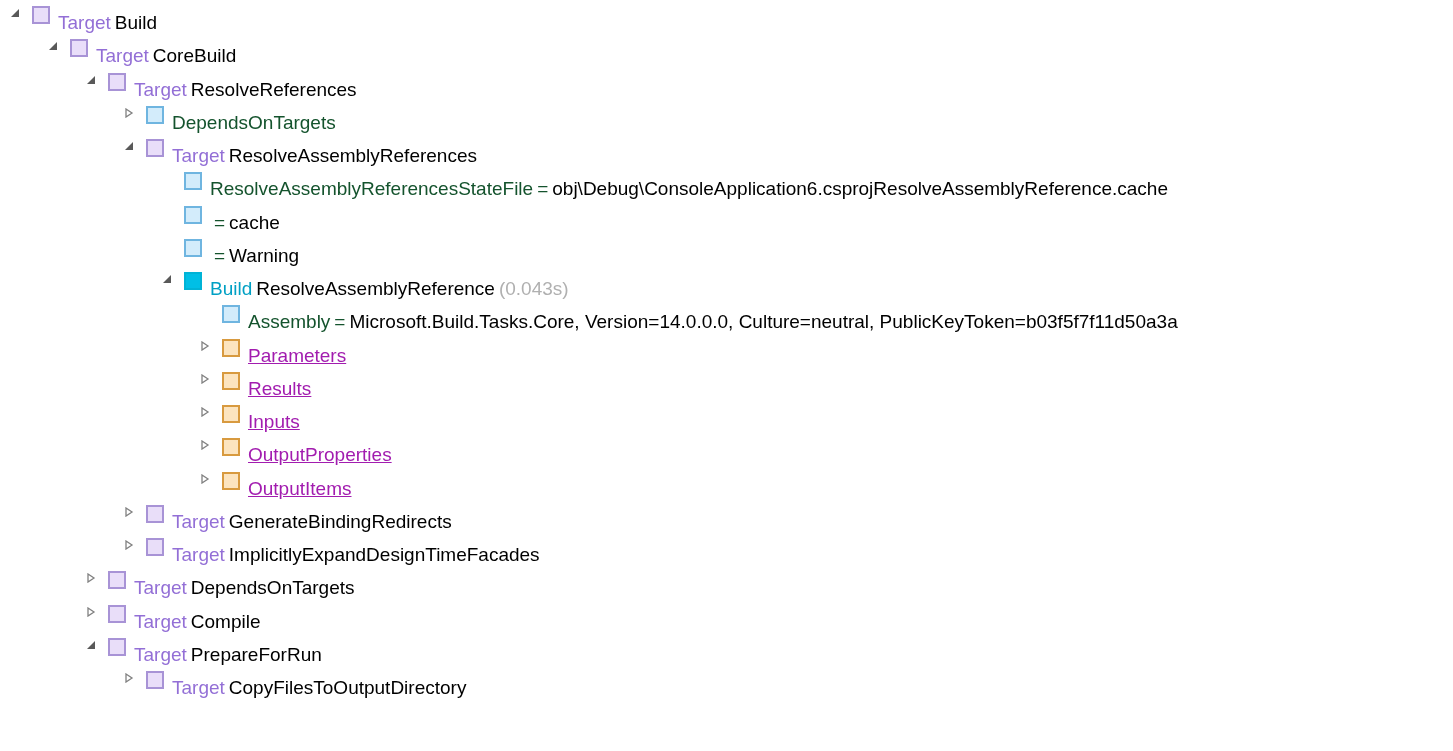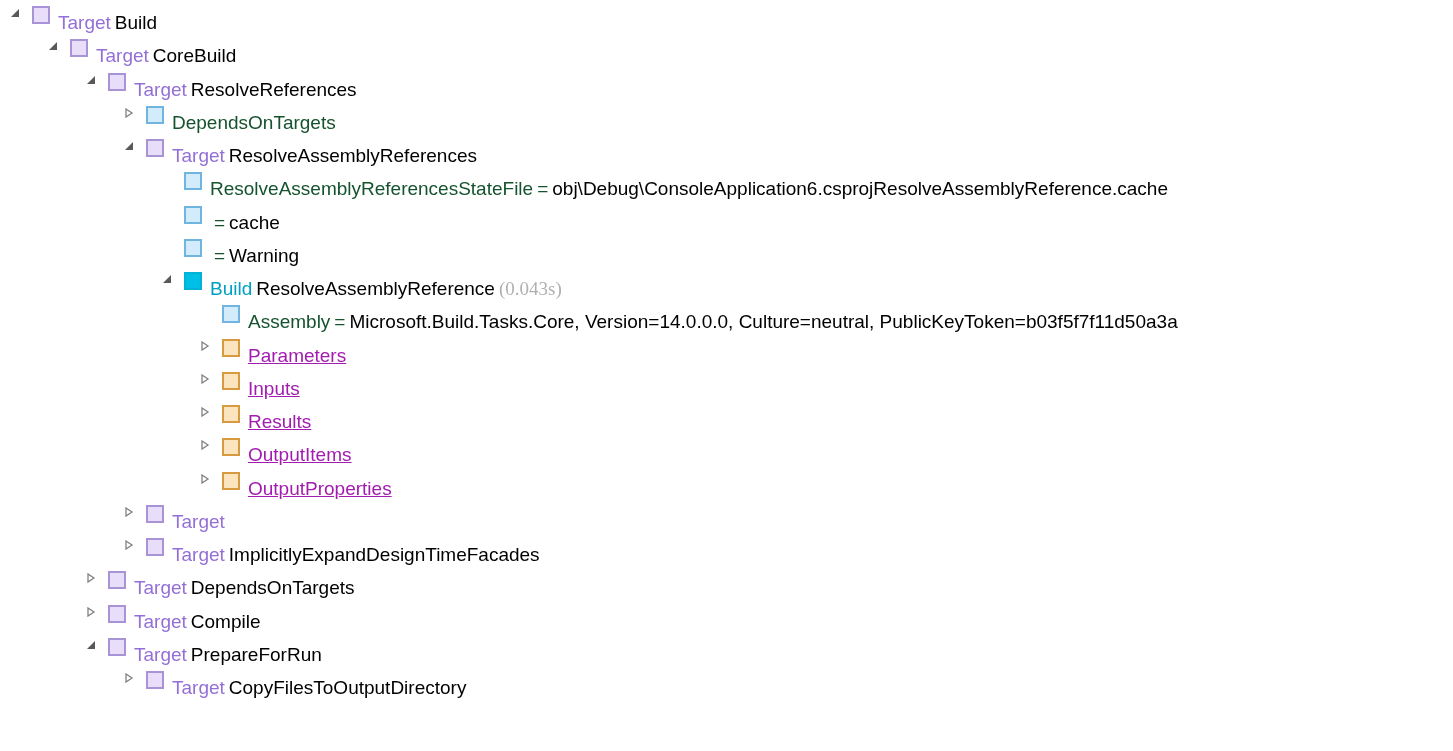--- a/index.html
+++ b/index.html
@@ -47,21 +47,21 @@
   }
   .icon-purple { border: 2px solid #a893d6; background: #e9def9; }
   .icon-lightblue { border: 2px solid #6fb5e0; background: #d3ecfb; }
   .icon-cyan { border: 2px solid #00b3d6; background: #00bfe6; }
   .icon-orange { border: 2px solid #d89a3f; background: #fce4bf; }
   .txt-purple { color: #936fd6; }
   .txt-blue   { color: #14532d; }
   .txt-cyan   { color: #00a0c4; }
   .txt-orange { color: #a21caf; text-decoration: underline; }
   .txt-black  { color: #000; }
-  .txt-gray   { color: #b0b0b0; font-family: Liberation Serif, serif; }
+  .txt-gray   { color: #b0b0b0; }
   .gap { width: 4px; display:inline-block;}
 </style>
 </head>
 <body>
 
 <div class="node">
 
   <div class="row">
     <span class="toggle">
         <svg width="10" height="10" viewBox="0 0 10 10">
@@ -190,62 +190,63 @@
               <span class="icon icon-orange"></span>
               <span class="txt-orange">Parameters</span>
             </div>
             <div class="row">
               <span class="toggle">
                   <svg width="10" height="10" viewBox="0 0 10 10">
                     <path d="M2 1 L8 5 L2 9 Z" fill="none" stroke="#808080" stroke-width="1.3"></path>
                   </svg>
                 </span>
               <span class="icon icon-orange"></span>
+              <span class="txt-orange">Results</span>
+            </div>
+            <div class="row">
+              <span class="toggle">
+                  <svg width="10" height="10" viewBox="0 0 10 10">
+                    <path d="M2 1 L8 5 L2 9 Z" fill="none" stroke="#808080" stroke-width="1.3"></path>
+                  </svg>
+                </span>
+              <span class="icon icon-orange"></span>
               <span class="txt-orange">Inputs</span>
             </div>
             <div class="row">
               <span class="toggle">
                   <svg width="10" height="10" viewBox="0 0 10 10">
                     <path d="M2 1 L8 5 L2 9 Z" fill="none" stroke="#808080" stroke-width="1.3"></path>
                   </svg>
                 </span>
               <span class="icon icon-orange"></span>
-              <span class="txt-orange">Results</span>
+              <span class="txt-orange">OutputProperties</span>
             </div>
             <div class="row">
               <span class="toggle">
                   <svg width="10" height="10" viewBox="0 0 10 10">
                     <path d="M2 1 L8 5 L2 9 Z" fill="none" stroke="#808080" stroke-width="1.3"></path>
                   </svg>
                 </span>
               <span class="icon icon-orange"></span>
               <span class="txt-orange">OutputItems</span>
-            </div>
-            <div class="row">
-              <span class="toggle">
-                  <svg width="10" height="10" viewBox="0 0 10 10">
-                    <path d="M2 1 L8 5 L2 9 Z" fill="none" stroke="#808080" stroke-width="1.3"></path>
-                  </svg>
-                </span>
-              <span class="icon icon-orange"></span>
-              <span class="txt-orange">OutputProperties</span>
             </div>
           </div>
 
         </div>
 
         <div class="row">
           <span class="toggle">
               <svg width="10" height="10" viewBox="0 0 10 10">
                 <path d="M2 1 L8 5 L2 9 Z" fill="none" stroke="#808080" stroke-width="1.3"></path>
               </svg>
             </span>
           <span class="icon icon-purple"></span>
           <span class="txt-purple">Target</span>
             <span class="gap"></span>
+          <span class="txt-black">GenerateBindingRedirects</span>
         </div>
 
         <div class="row">
           <span class="toggle">
               <svg width="10" height="10" viewBox="0 0 10 10">
                 <path d="M2 1 L8 5 L2 9 Z" fill="none" stroke="#808080" stroke-width="1.3"></path>
               </svg>
             </span>
           <span class="icon icon-purple"></span>
           <span class="txt-purple">Target</span>

